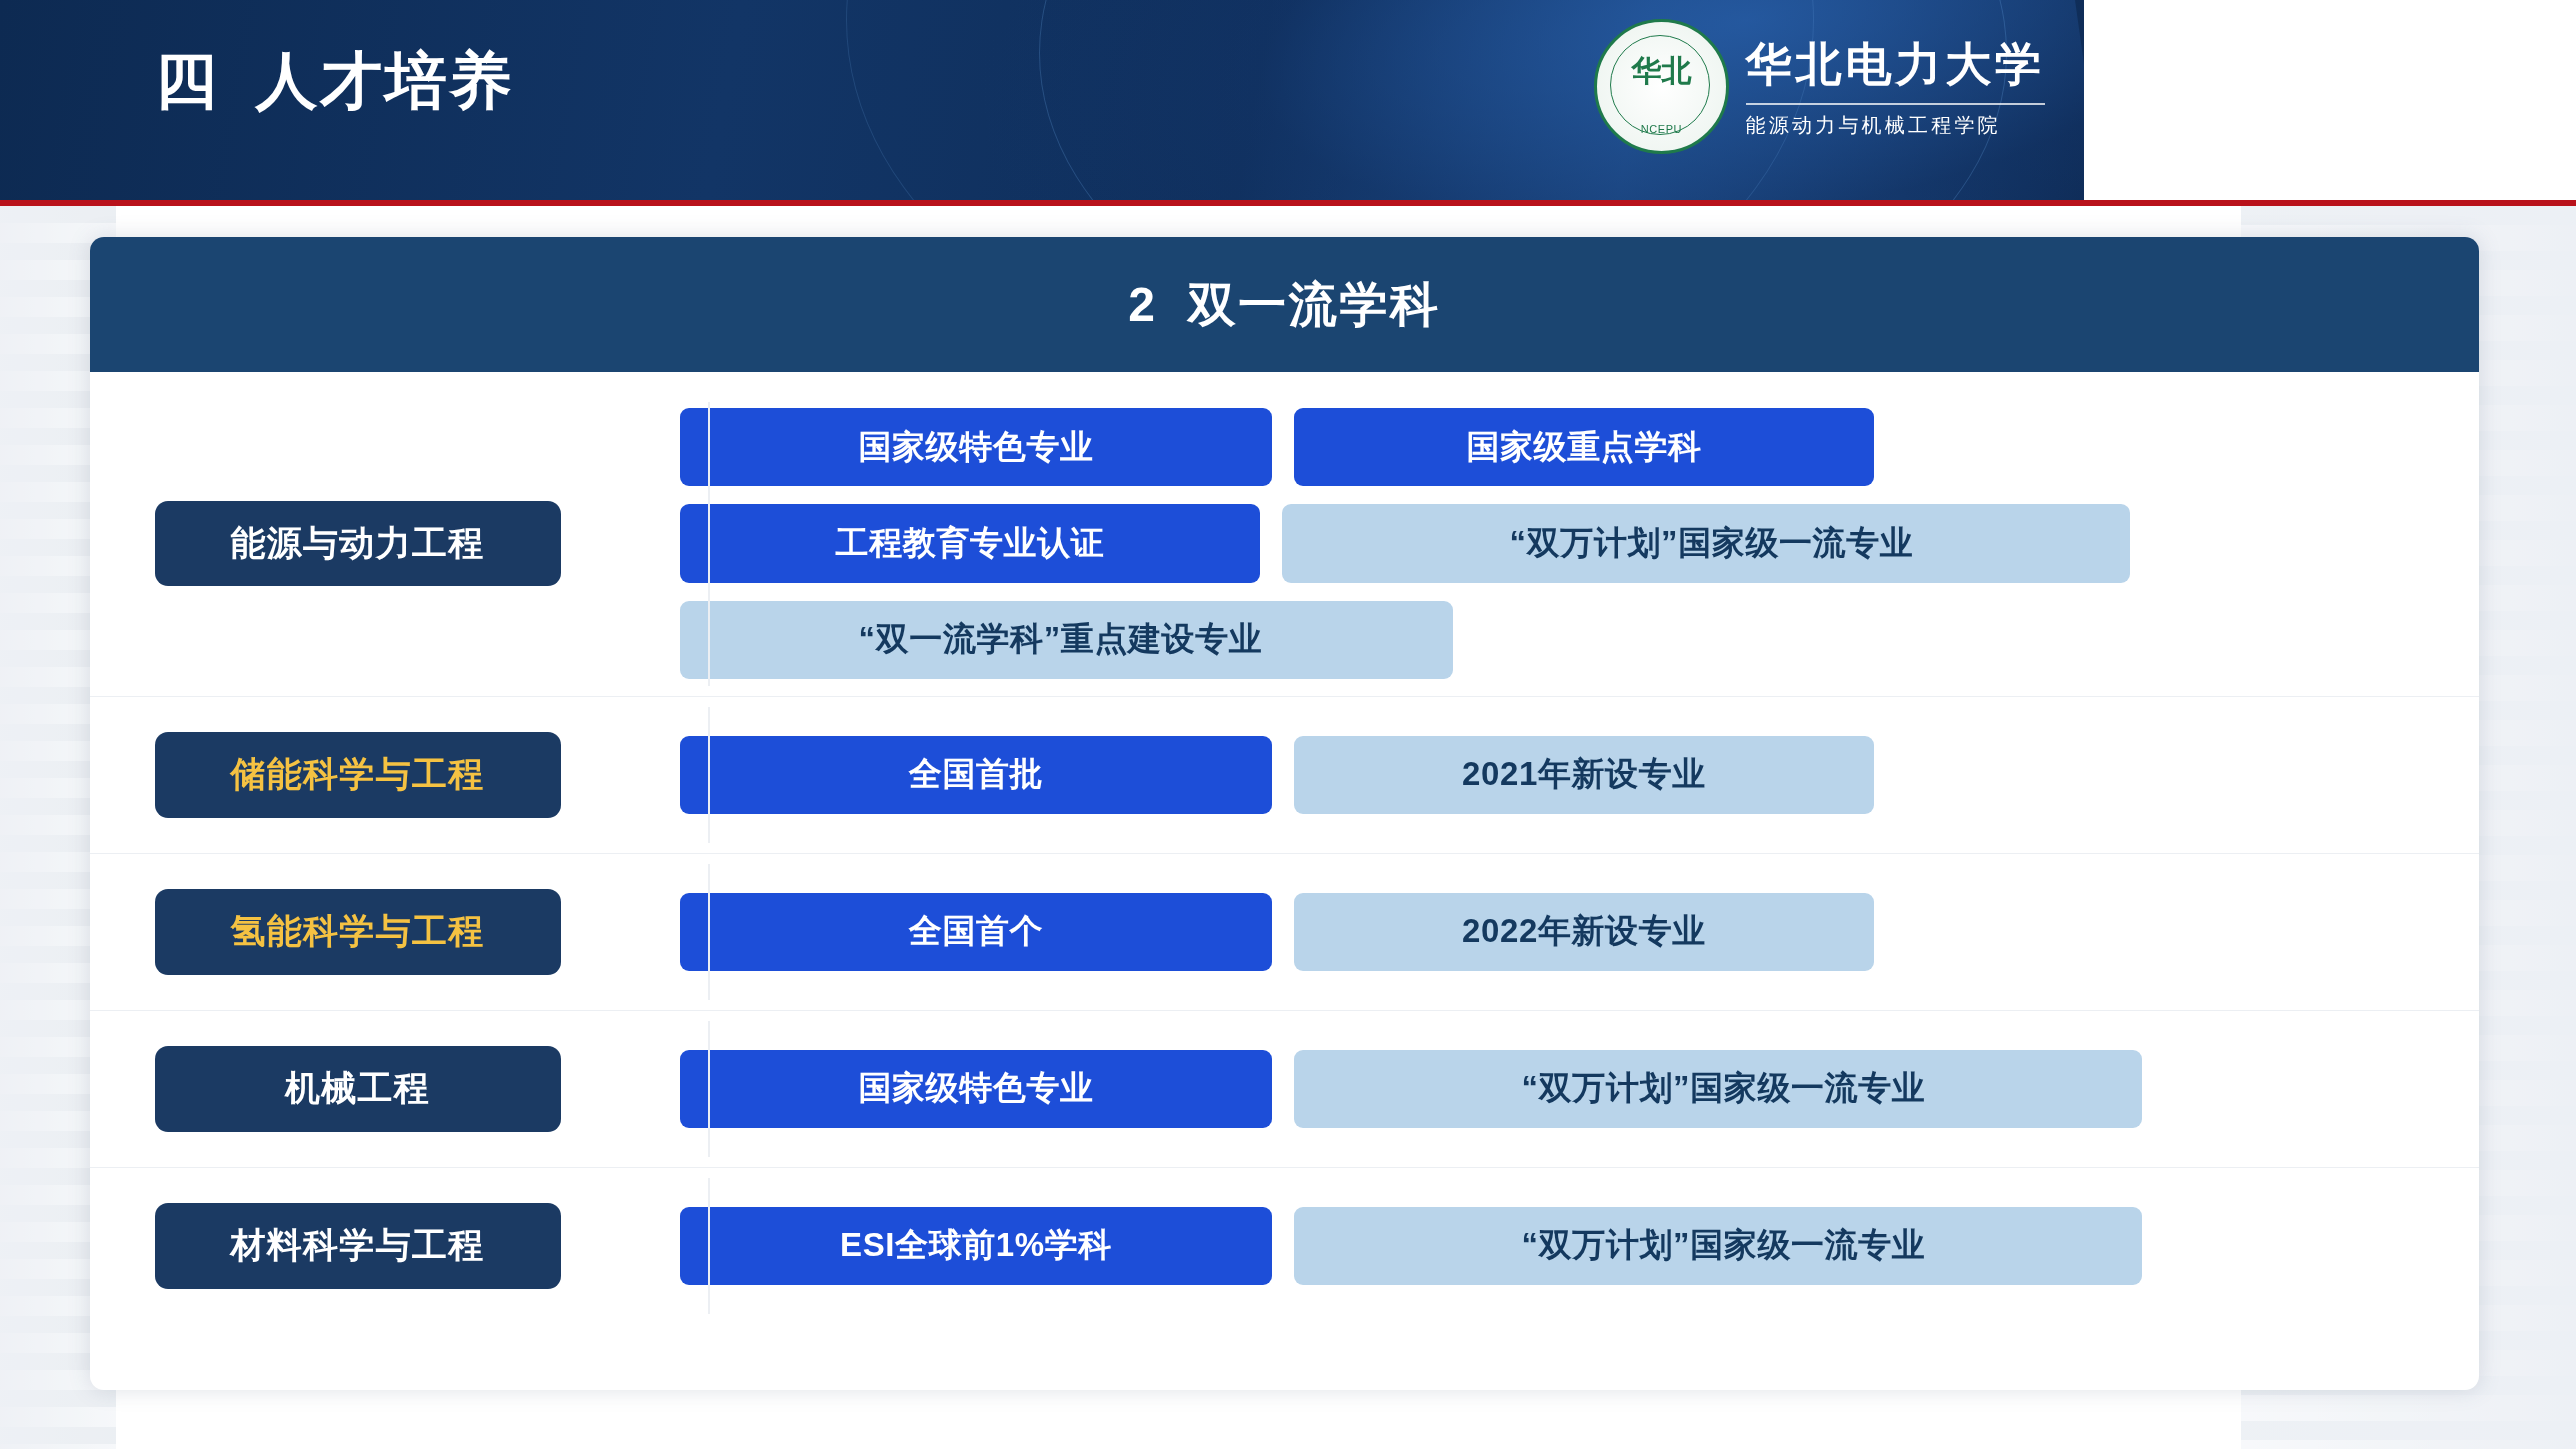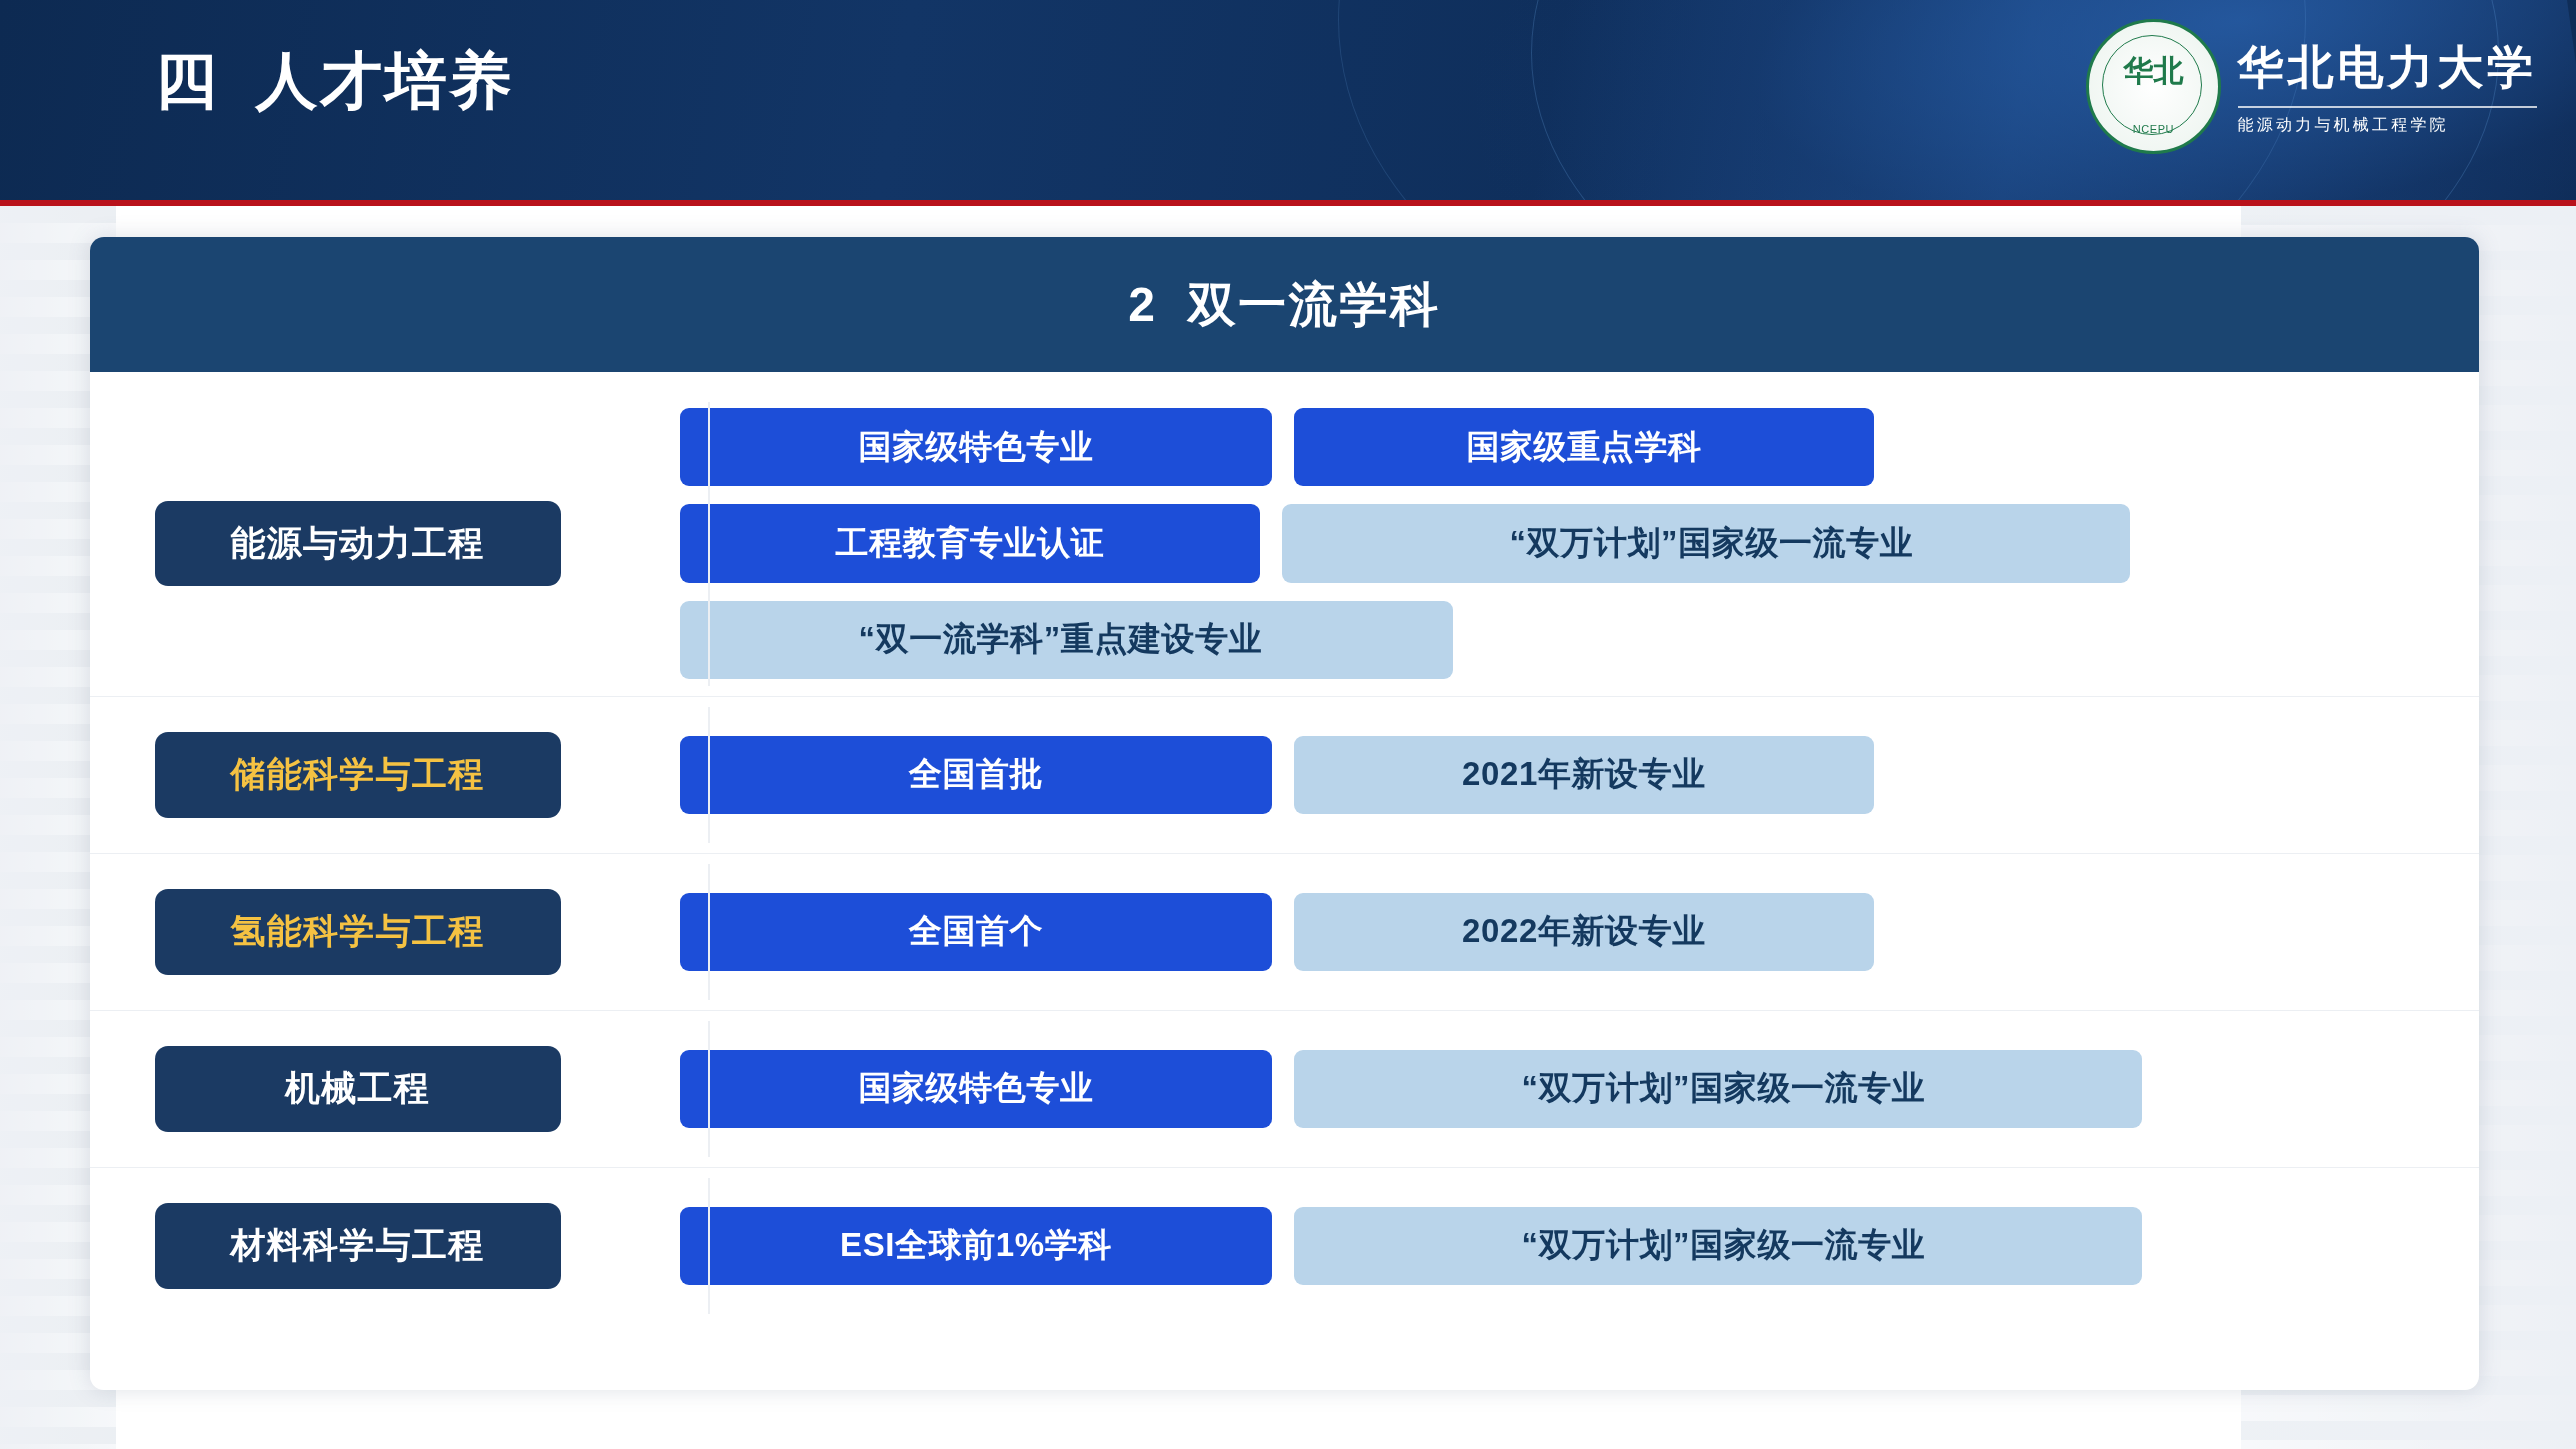--- a/index.html
+++ b/index.html
@@ -12,21 +12,21 @@
     height: 1449px;
     font-family: "Liberation Sans", sans-serif;
     overflow: hidden;
     position: relative;
   }
 
   
   .header {
     position: absolute;
     left: 0; top: 0;
-    width: 2576px;
+    width: 2084px;
     height: 200px;
     background: linear-gradient(100deg, #0d2a52 0%, #123566 35%, #0f2f5c 60%, #1d4a86 78%, #0e2b55 100%);
     overflow: hidden;
   }
   .header .swoosh {
     position: absolute;
     right: 0; top: -155px;
     width: 1095px; height: 515px;
     background: radial-gradient(ellipse at 70% 40%, rgba(40,95,170,0.75) 0%, rgba(20,55,110,0.35) 45%, rgba(13,42,82,0.0) 72%);
     transform: rotate(-8deg);
@@ -115,21 +115,21 @@
     white-space: nowrap;
   }
   .logo-rule {
     width: 100%;
     height: 1.9px;
     background: rgba(255,255,255,0.75);
     margin: 6.4px 0 7.7px 0;
   }
   .logo-school {
     color: #ffffff;
-    font-size: 16px;
+    font-size: 20px;
     letter-spacing: 3.2px;
     white-space: nowrap;
   }
 
   
   .bg-left, .bg-right {
     position: absolute;
     top: 206px;
     height: 1243px;
     opacity: 0.55;

